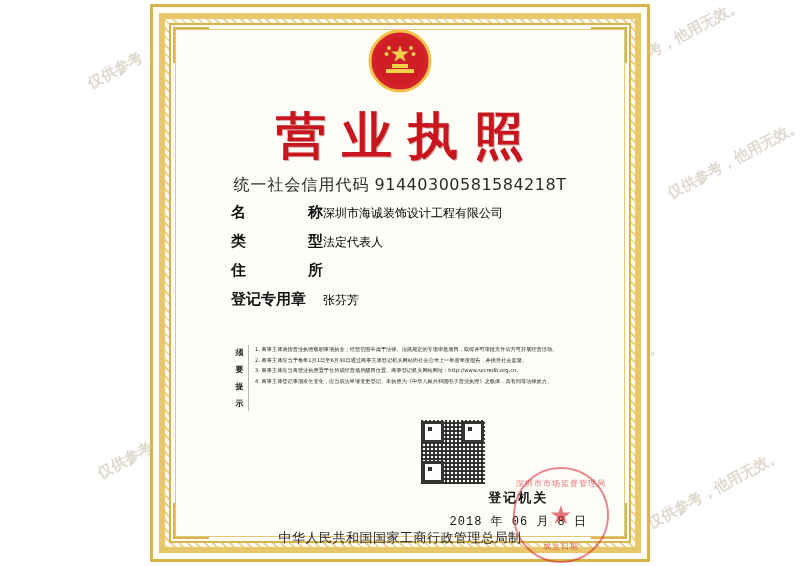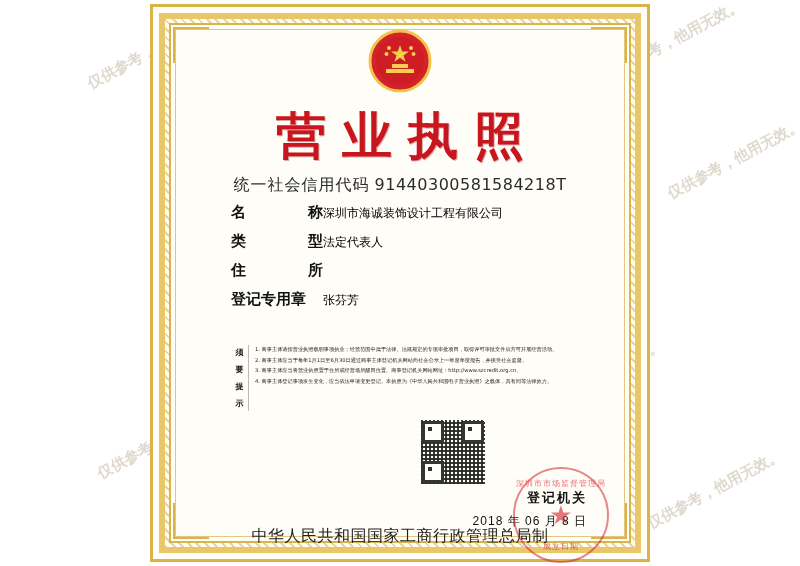--- a/index.html
+++ b/index.html
@@ -198,22 +198,22 @@
   .qr .fq i {
     position: absolute; left: 3px; top: 3px;
     width: 4px; height: 4px; background: #111; display: block;
   }
 
   
   .registrar {
     position: absolute;
     right: 60px;
     top: 482px;
-    text-align: right;
-    font-family: Liberation Sans, sans-serif;
+    text-align: center;
+    font-family: Liberation Mono, monospace;
   }
   .registrar .rline1 {
     font-size: 13px;
     font-weight: bold;
     letter-spacing: 2px;
     color: #111;
   }
   .registrar .rline2 {
     font-size: 12px;
     color: #111;
@@ -252,21 +252,21 @@
   .seal .txt-top { top: 9px; }
   .seal .txt-bot { bottom: 9px; }
 
   
   .footer {
     position: absolute;
     left: 0; right: 0;
     bottom: 12px;
     text-align: center;
     font-family: "DejaVu Sans", sans-serif;
-    font-size: 16px;
+    font-size: 13px;
     color: #222;
     letter-spacing: 0.5px;
   }
 
   
   .wm {
     position: absolute;
     color: rgba(150,125,90,0.30);
     font-family: "DejaVu Sans", sans-serif;
     font-size: 15px;

